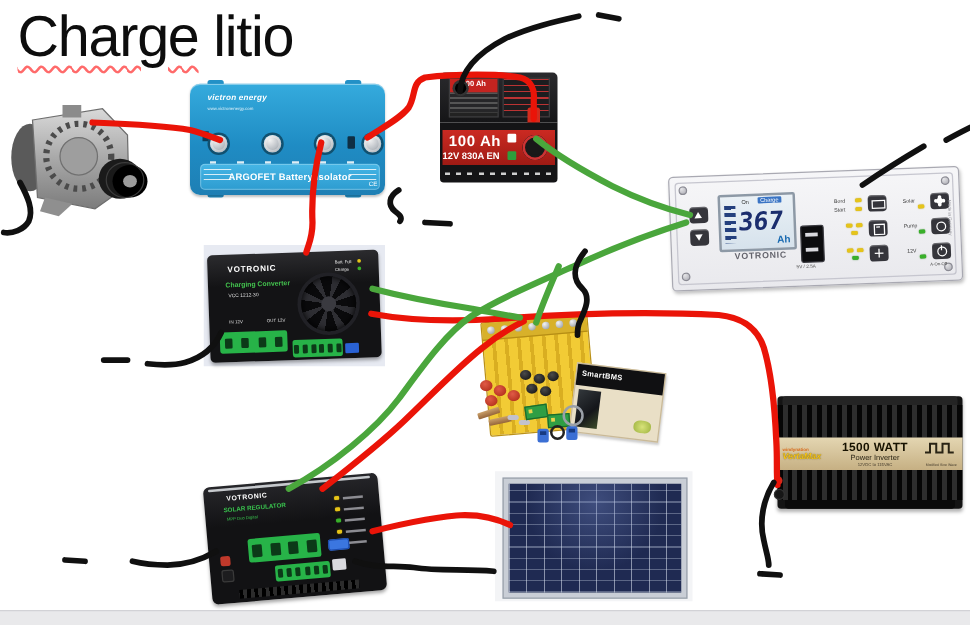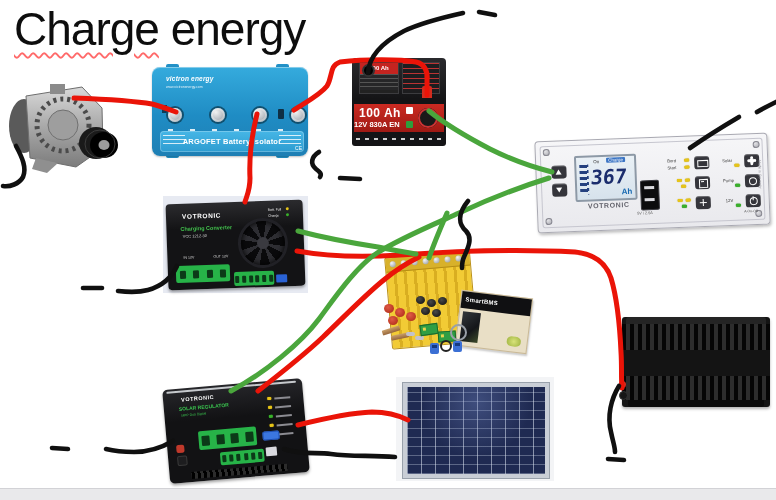--- a/index.html
+++ b/index.html
@@ -189,21 +189,21 @@
   .reg-fuse{position:absolute;left:96px;top:50px;width:17px;height:9px;background:#3b76e0;border-radius:2px;box-shadow:inset 0 0 0 1px #1d4cae;}
   .reg-white{position:absolute;left:98px;top:66px;width:11px;height:9px;background:#d9d9de;border-radius:1px;}
 
   .bottom-bar{left:0;top:488px;width:776px;height:12px;background:#e9e9eb;border-top:1px solid #d2d2d6;}
 </style>
 </head>
 <body>
 
 <div class="stage">
 
-  <div class="page-title"><span class="sq">Charge</span><span> energy</span></div>
+  <div class="page-title"><span class="sq">Charge</span><span> litio</span></div>
 
   <svg class="abs alternator" viewBox="0 0 118 92" width="118" height="92">
     <defs>
       <linearGradient id="altm" x1="0" y1="0" x2="0" y2="1">
         <stop offset="0" stop-color="#d9d9d9"></stop>
           <stop offset=".5" stop-color="#a8a8a8"></stop>
           <stop offset="1" stop-color="#7c7c7c"></stop>
       </linearGradient>
     </defs>
     <ellipse cx="18" cy="44" rx="15" ry="27" fill="#5a5a5a"></ellipse>
@@ -399,20 +399,37 @@
     <div class="pcb" style="left:58px;top:83px;transform:rotate(-4deg);"></div>
     <div class="ring" style="left:70px;top:76px;"></div>
     <div class="tag-blue" style="left:50px;top:95px;"></div>
     <div class="tag-blue" style="left:73px;top:93px;"></div>
     <div class="ring" style="left:60px;top:92px;width:8px;height:8px;border-color:#222;"></div>
   </div>
 
   <div class="abs inverter">
     <div class="inv-cap"></div>
     <div class="inv-fins" style="top:7px;height:26px;"></div>
+    <div class="inv-band">
+      <div class="inv-left">
+        <div class="inv-brand-top">windynation</div>
+        <div class="inv-brand">VertaMax</div>
+      </div>
+      <div class="inv-center">
+        <div class="inv-power">1500 WATT</div>
+        <div class="inv-name">Power Inverter</div>
+        <div class="inv-spec">12VDC to 115VAC</div>
+      </div>
+      <div class="inv-right">
+        <svg width="28" height="13" viewBox="0 0 28 13">
+          <path d="M1,10 h4 v-7 h5 v7 h5 v-7 h5 v7 h4" fill="none" stroke="#2a2415" stroke-width="1.6"></path>
+        </svg>
+        <span class="inv-wavelabel">Modified Sine Wave</span>
+      </div>
+    </div>
     <div class="inv-fins" style="top:59px;height:24px;"></div>
     <div class="inv-base"></div>
     <div class="inv-term" style="top:64px;background:#d32c1e;"></div>
     <div class="inv-term" style="top:74px;background:#161616;border:1px solid #333;"></div>
   </div>
 
   <div class="abs solarpanel">
     <div class="sp-frame">
       <div class="sp-glass"></div>
     </div>

